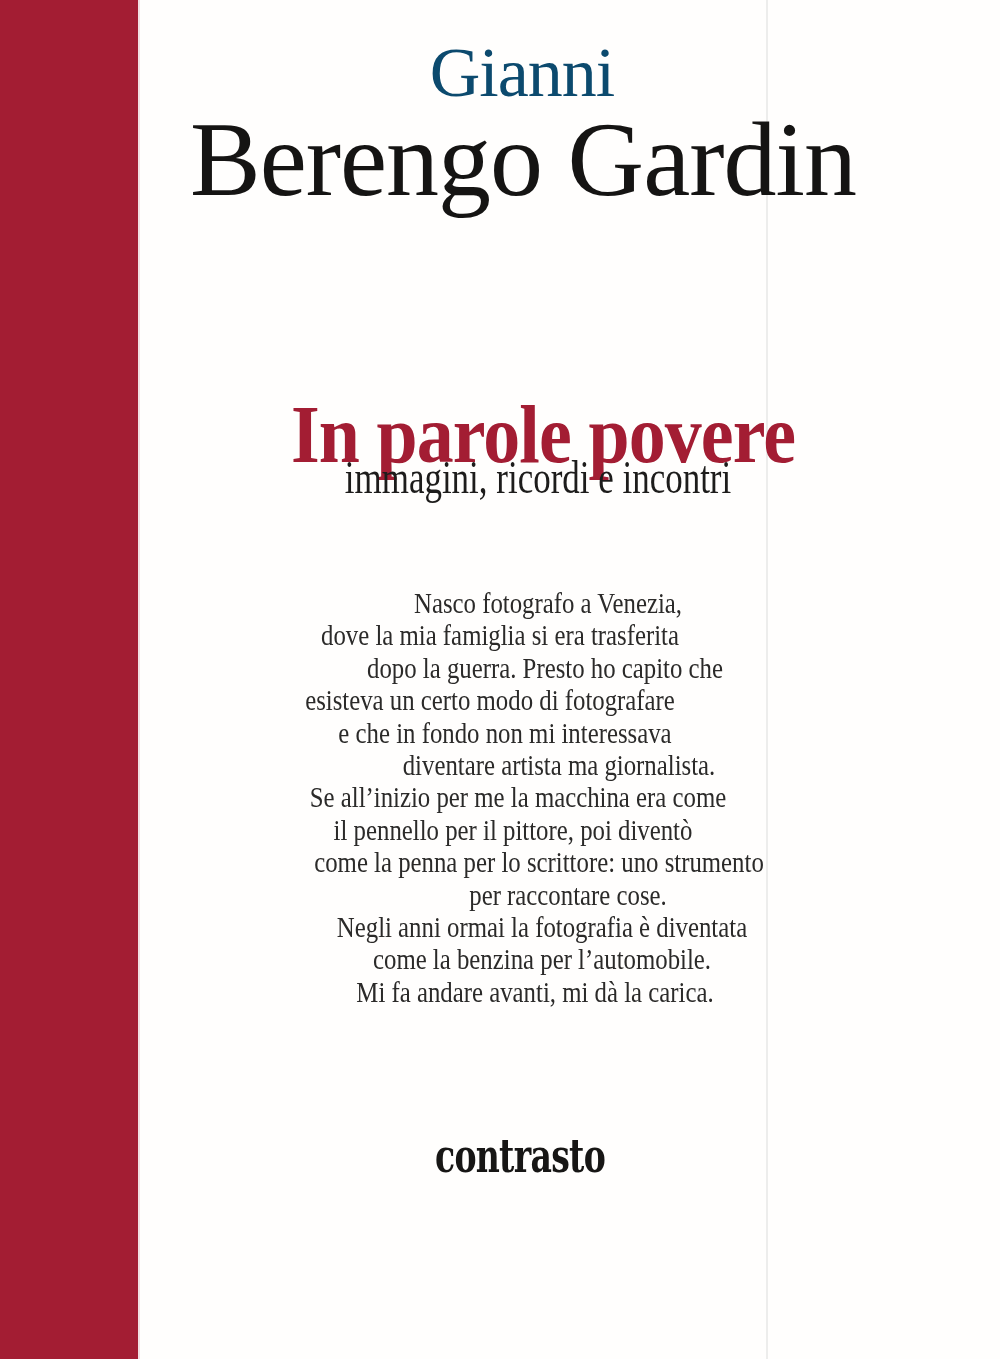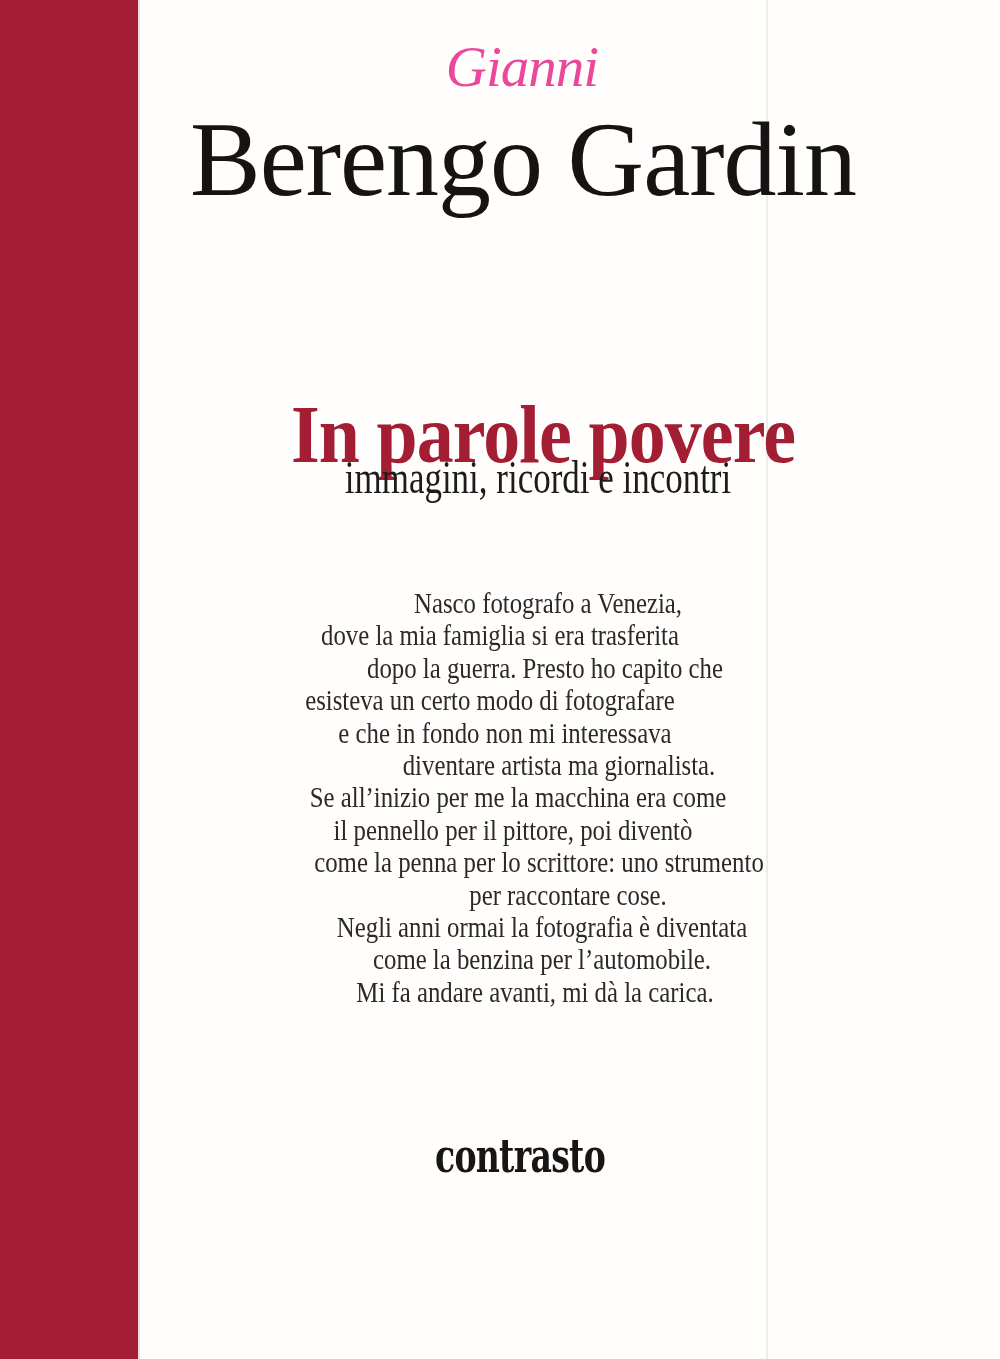--- a/index.html
+++ b/index.html
@@ -17,23 +17,22 @@
   .faint-line{
     position:absolute;left:766px;top:0;width:2px;height:1359px;
     background:#ededec;z-index:0;
   }
   
   .col{
     position:absolute;left:74px;right:0;text-align:center;z-index:1;
     line-height:1;white-space:nowrap;
   }
   .author-line1{
-    top:38px;font-size:57px;color:#ec4899;letter-spacing:-1px;
+    top:38px;font-size:70px;color:#0c4a6e;letter-spacing:-1px;
     transform:translateX(-15px);
-    font-style:italic;
   }
   .author-line2{
     top:107px;font-size:106px;color:#151413;letter-spacing:-1px;
     transform:translateX(-14px);
   }
   .book-title{
     top:393px;font-size:83px;font-weight:bold;letter-spacing:-1px;
     transform:translateX(6px) scaleX(0.89);
   }
   .book-subtitle{

